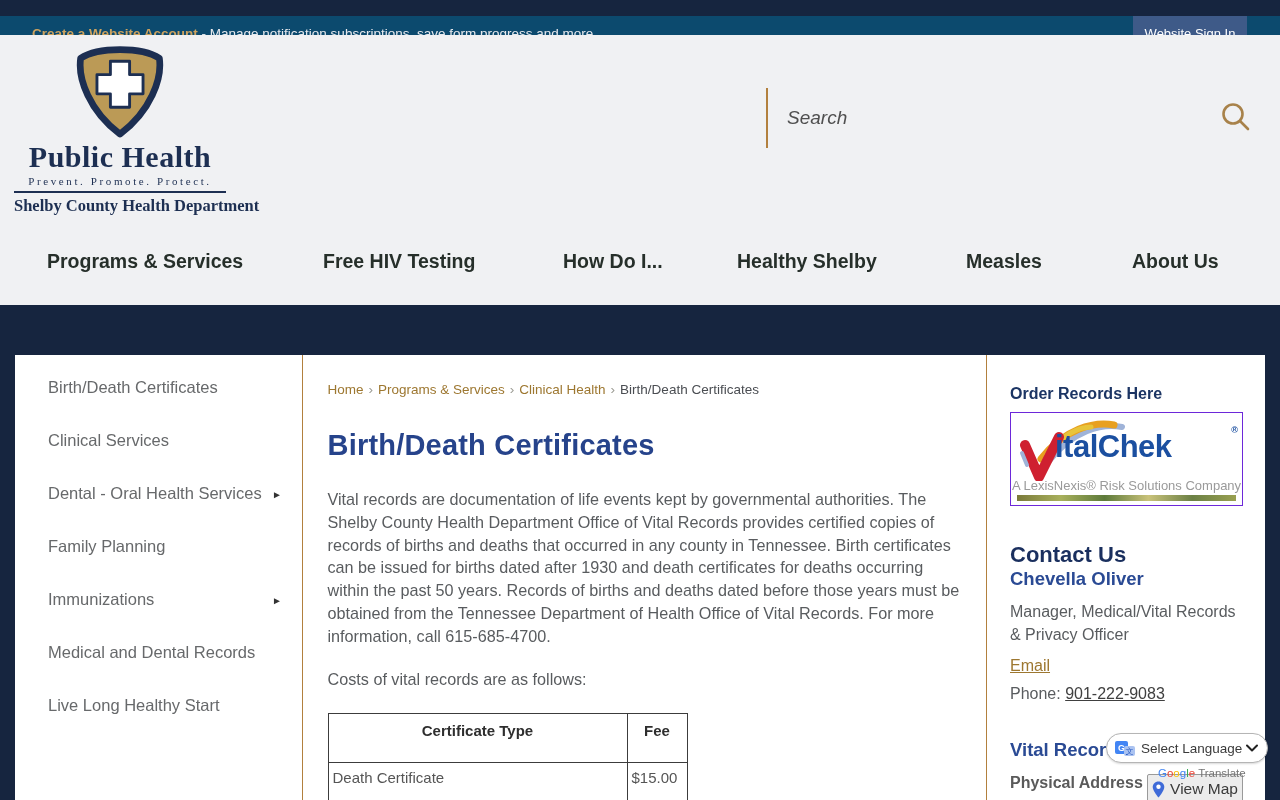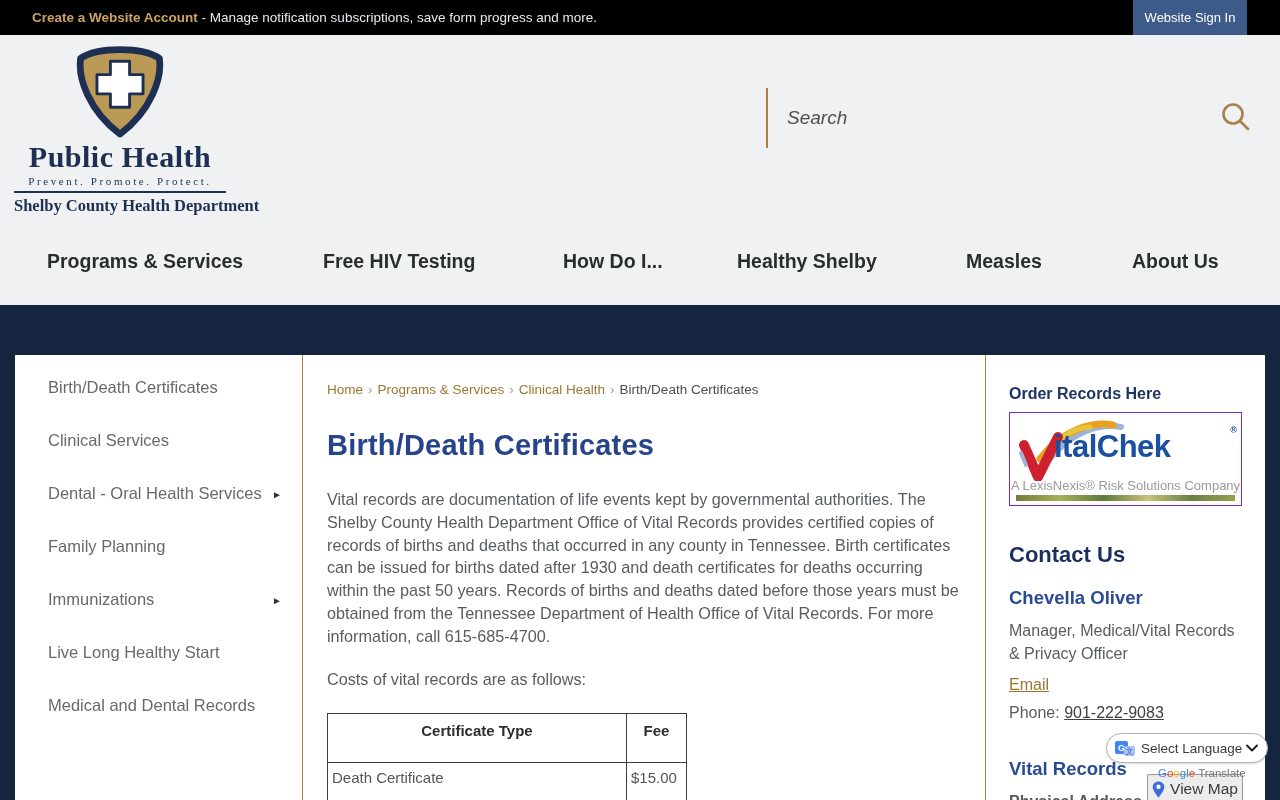--- a/index.html
+++ b/index.html
@@ -1,19 +1,19 @@
 <!DOCTYPE html>
 <html><head>
 <meta charset="utf-8">
 <style>
   * { margin:0; padding:0; box-sizing:border-box; }
   html,body { width:1280px; height:800px; overflow:hidden; font-family:"Liberation Sans", sans-serif; background:#16253f; }
 
   
-  .topbar { position:absolute; top:0; left:0; width:1280px; height:35px; background:#000000; display:flex; align-items:center; }
+  .topbar { position:absolute; top:16px; left:0; width:1280px; height:35px; background:#0c4a6e; display:flex; align-items:center; }
   .topbar-msg { margin-left:32px; font-size:13.5px; color:#e8eaee; }
   .topbar-msg .acct { color:#cda35f; font-weight:bold; cursor:pointer; }
   .signin-btn { position:absolute; right:33px; top:0; height:35px; width:114px; background:#3e5a88; color:#fff; border:none; font-size:13px; font-family:"Liberation Sans",sans-serif; cursor:pointer; }
 
   
   .header { position:absolute; top:35px; left:0; width:1280px; height:270px; background:#f0f1f3; }
   .logo { position:absolute; left:14px; top:5px; width:212px; text-align:center; cursor:pointer; }
   .logo-shield { display:block; margin:2px auto 0; }
   .logo-title { font-family:"Liberation Serif",serif; font-weight:bold; font-size:30px; color:#1d2f52; letter-spacing:.5px; margin-top:2px; }
   .logo-tagline { font-family:"Liberation Serif",serif; font-size:11px; color:#1d2f52; letter-spacing:2.6px; margin-top:1px; }
@@ -21,21 +21,21 @@
   .logo-dept { font-family:"Liberation Serif",serif; font-weight:bold; font-size:16.5px; color:#1d2f52; margin-top:3px; white-space:nowrap; }
 
   .search-divider { position:absolute; left:766px; top:53px; width:2px; height:60px; background:#b2803e; }
   .search-input { position:absolute; left:787px; top:63px; width:400px; height:40px; border:none; background:transparent; outline:none; font-family:"Liberation Sans",sans-serif; font-style:italic; font-size:19px; color:#4f4f4f; }
   .search-input::placeholder { color:#4f4f4f; opacity:1; }
   .search-btn { position:absolute; left:1218px; top:66px; width:36px; height:36px; background:transparent; border:none; cursor:pointer; }
 
   .nav-item { position:absolute; top:215px; font-size:19.5px; font-weight:bold; color:#262f2a; cursor:pointer; white-space:nowrap; }
 
   
-  .panel { position:absolute; top:355px; left:15px; width:1250px; height:445px; background:#ffffff; display:flex; }
+  .panel { position:absolute; top:355px; left:15px; width:1250px; height:445px; background:#ffffff; display:flex;justify-content:space-between; }
 
   .left-sidebar { width:288px; border-right:1px solid #b2803e; padding:20px 24px 0 33px; }
   .side-item { position:relative; font-size:16.5px; line-height:25px; color:#67696b; margin-bottom:28px; cursor:pointer; padding-right:14px; }
   .side-arrow { position:absolute; right:-4px; top:50%; transform:translateY(-50%); font-size:10px; color:#333; }
 
   .main-col { width:683px; border-right:1px solid #b2803e; padding:27px 20px 0 24px; }
   .breadcrumb { font-size:13.5px; color:#8a8a8a; }
   .breadcrumb .bc-link { color:#9d7730; cursor:pointer; }
   .breadcrumb .bc-sep { color:#9b9b93; margin:0 5px; }
   .breadcrumb .bc-current { color:#4a4d52; }
@@ -48,21 +48,21 @@
   .col-type { width:299px; } .col-fee { width:60px; }
 
   .right-sidebar { width:278px; padding:30px 20px 0 23px; position:relative; }
   .order-title { font-size:16px; font-weight:bold; color:#1c3564; }
   .vitalchek-box { margin-top:9px; width:233px; height:94px; background:#fff; border:1px solid #6d28d9; position:relative; cursor:pointer; overflow:hidden; }
   .vc-word { position:absolute; left:44px; top:16px; font-size:31px; font-weight:bold; color:#1b4fa0; letter-spacing:-.5px; }
   .vc-reg { position:absolute; right:4px; top:12px; font-size:9px; color:#1b4fa0; font-weight:bold; }
   .vc-sub { position:absolute; left:0; right:0; bottom:12px; text-align:center; font-size:13px; color:#9a9a9a; }
   .vc-bar { position:absolute; left:6px; right:6px; bottom:4px; height:6px; background:linear-gradient(90deg,#7a7a3a,#a8b05c,#5d7a3a,#c9c27a,#6b8045,#99a050); }
   .contact-title { margin-top:36px; font-size:22px; font-weight:bold; color:#1a2f5e; }
-  .contact-name { margin-top:19px; font-size:18.5px; font-weight:bold; color:#2a4a94; }
+  .contact-name { font-size:18.5px; font-weight:bold; color:#2a4a94; }
   .contact-role { margin-top:10px; font-size:16px; line-height:23px; color:#595c5f; width:235px; }
   .email-link { display:inline-block; margin-top:11px; font-size:16px; color:#9d7730; text-decoration:underline; cursor:pointer; }
   .phone-line { margin-top:10px; font-size:16px; color:#595c5f; }
   .phone-link { color:#404040; text-decoration:underline; cursor:pointer; }
   .vital-title { margin-top:36px; font-size:18.5px; font-weight:bold; color:#2a4a94; }
   .addr-label { margin-top:13px; font-size:16px; font-weight:bold; color:#5a5a5a; }
 
   
   .gt-pill { position:absolute; left:1106px; top:733px; width:162px; height:30px; background:#fff; border:1px solid #b5b5b5; border-radius:15px; display:flex; align-items:center; padding:0 9px 0 8px; cursor:pointer; z-index:30; box-shadow:0 1px 2px rgba(0,0,0,.15); }
   .gt-label { font-size:13.5px; color:#3a3a3a; margin-left:6px; flex:1; }
@@ -113,22 +113,22 @@
 </div>
 
 <div class="panel">
 
   <div class="left-sidebar">
     <div class="side-item"><span>Birth/Death Certificates</span></div>
     <div class="side-item"><span>Clinical Services</span></div>
     <div class="side-item"><span>Dental - Oral Health Services</span><span class="side-arrow">►</span></div>
     <div class="side-item"><span>Family Planning</span></div>
     <div class="side-item"><span>Immunizations</span><span class="side-arrow">►</span></div>
+    <div class="side-item"><span>Medical and Dental Records</span></div>
     <div class="side-item"><span>Live Long Healthy Start</span></div>
-    <div class="side-item"><span>Medical and Dental Records</span></div>
   </div>
 
   <div class="main-col">
     <div class="breadcrumb">
       <span class="bc-link">Home</span><span class="bc-sep">›</span><span class="bc-link">Programs &amp; Services</span><span class="bc-sep">›</span><span class="bc-link">Clinical Health</span><span class="bc-sep">›</span><span class="bc-current">Birth/Death Certificates</span>
     </div>
 
     <h1 class="page-title">Birth/Death Certificates</h1>
 
     <p class="intro">Vital records are documentation of life events kept by governmental authorities. The Shelby County Health Department Office of Vital Records provides certified copies of records of births and deaths that occurred in any county in Tennessee. Birth certificates can be issued for births dated after 1930 and death certificates for deaths occurring within the past 50 years. Records of births and deaths dated before those years must be obtained from the Tennessee Department of Health Office of Vital Records. For more information, call 615-685-4700.</p>

